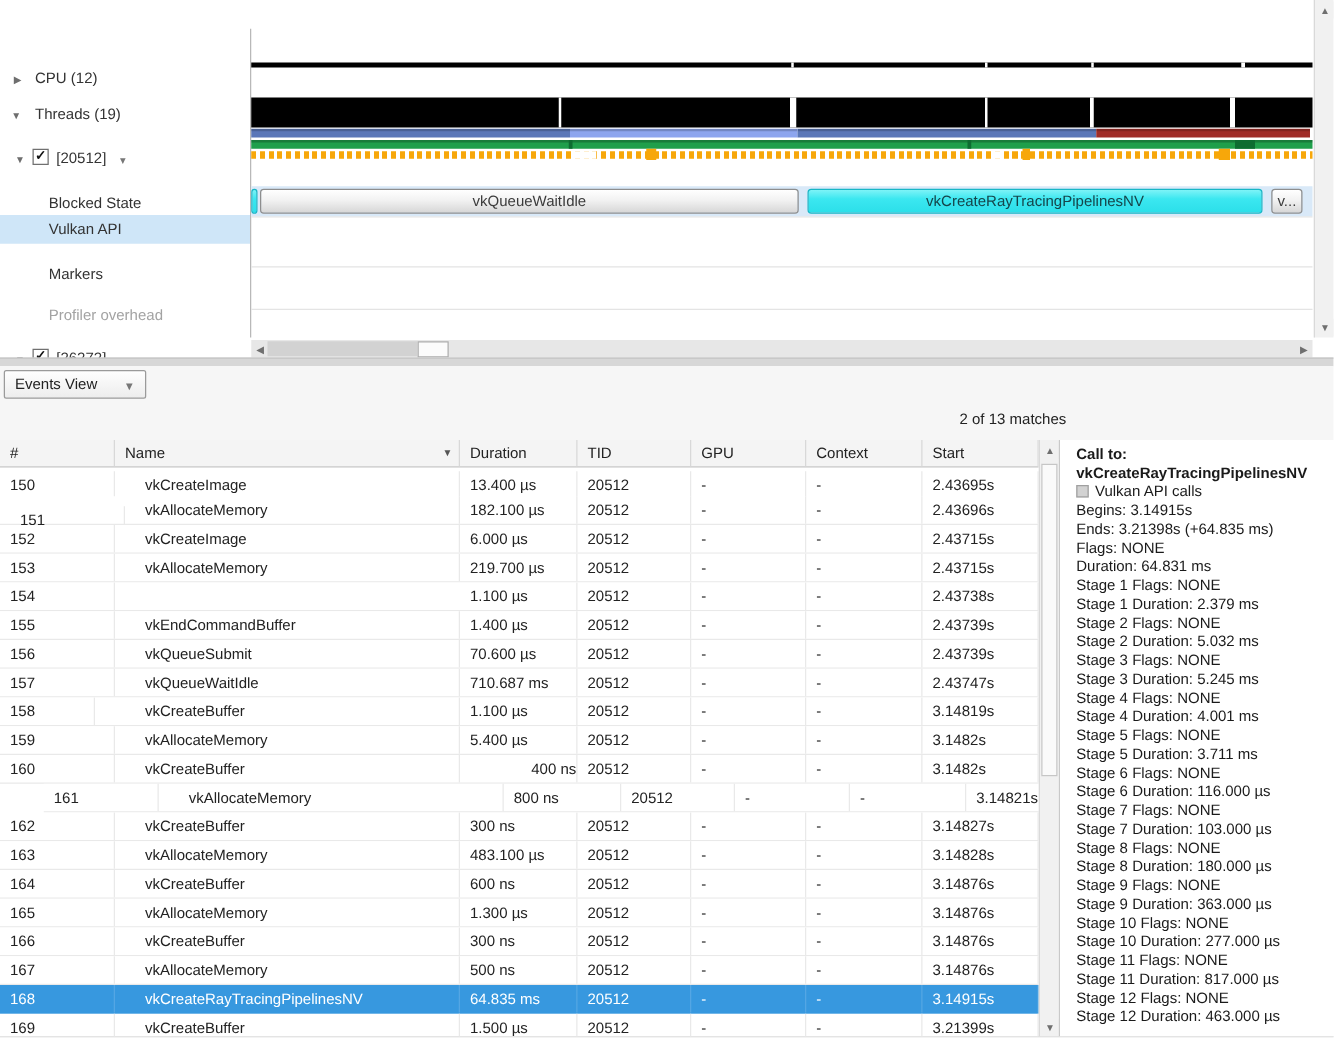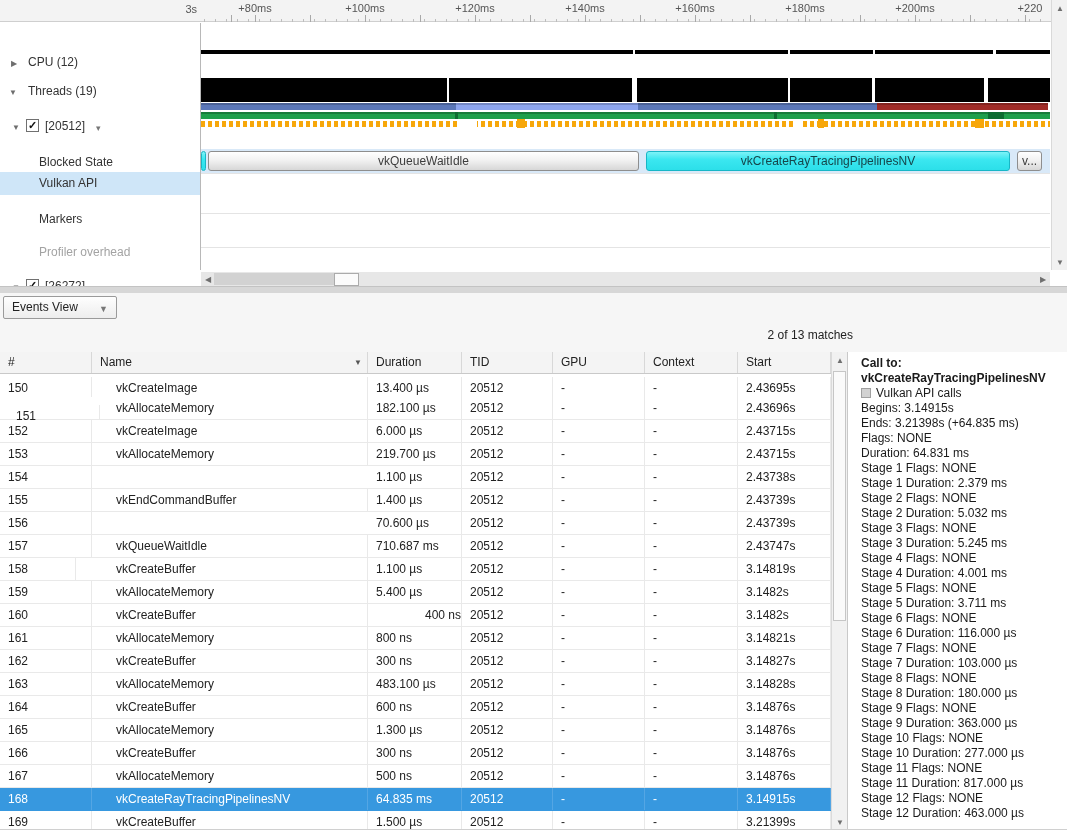--- a/index.html
+++ b/index.html
@@ -81,34 +81,20 @@
   #details { left:847px; top:352px; width:220px; height:478px; background:#fff; border-left:1px solid #c9c9c9; padding:4px 0 0 13px; }
   #details .line { line-height:15px; white-space:nowrap; color:#1a1a1a; }
   #details .bold { font-weight:bold; }
   #legend-swatch { display:inline-block; width:10px; height:10px; background:#d2d2d2; border:1px solid #a0a0a0; margin-right:5px; vertical-align:-1px; }
 </style>
 </head>
 <body>
 
 <div id="app">
 
-  <div id="ruler" class="abs">
-    <div id="ruler-origin">3s</div>
-    <div id="ruler-labels">
-        <div class="ruler-label" style="left: 255px;">+80ms</div>
-        <div class="ruler-label" style="left: 365px;">+100ms</div>
-        <div class="ruler-label" style="left: 475px;">+120ms</div>
-        <div class="ruler-label" style="left: 585px;">+140ms</div>
-        <div class="ruler-label" style="left: 695px;">+160ms</div>
-        <div class="ruler-label" style="left: 805px;">+180ms</div>
-        <div class="ruler-label" style="left: 915px;">+200ms</div>
-        <div class="ruler-label" style="left: 1030px;">+220</div>
-      </div>
-    <div id="ruler-ticks"></div>
-  </div>
 
   <div id="tl-vscroll" class="abs sb-track">
     <div class="sb-arrow" style="left:1px; top:1px; width:14px; height:14px;">▲</div>
     <div class="sb-arrow" style="left:1px; top:255px; width:14px; height:14px;">▼</div>
   </div>
 
   <div id="sidebar" class="abs">
       <div class="sb-item" style="top: 31px;">
         <div class="expander" style="left: 11px;">▶</div>
         <div style="position: absolute; left: 28px; top: 0px;">CPU (12)</div>
@@ -262,20 +248,21 @@
         <div class="td" style="left: 0px; width: 92px;">155</div>
         <div class="td name" style="left: 92px; width: 276px;">vkEndCommandBuffer</div>
         <div class="td" style="left: 368px; width: 94px;">1.400 µs</div>
         <div class="td" style="left: 462px; width: 91px;">20512</div>
         <div class="td" style="left: 553px; width: 92px;">-</div>
         <div class="td" style="left: 645px; width: 93px;">-</div>
         <div class="td" style="left: 738px; width: 93px;">2.43739s</div>
       </div>
       <div class="tr" style="top: 138px;">
         <div class="td" style="left: 0px; width: 92px;">156</div>
+        <div class="td name" style="left: 92px; width: 276px;">vkQueueSubmit</div>
         <div class="td" style="left: 368px; width: 94px;">70.600 µs</div>
         <div class="td" style="left: 462px; width: 91px;">20512</div>
         <div class="td" style="left: 553px; width: 92px;">-</div>
         <div class="td" style="left: 645px; width: 93px;">-</div>
         <div class="td" style="left: 738px; width: 93px;">2.43739s</div>
       </div>
       <div class="tr" style="top: 161px;">
         <div class="td" style="left: 0px; width: 92px;">157</div>
         <div class="td name" style="left: 92px; width: 276px;">vkQueueWaitIdle</div>
         <div class="td" style="left: 368px; width: 94px;">710.687 ms</div>
@@ -304,21 +291,21 @@
       </div>
       <div class="tr" style="top: 230px;">
         <div class="td" style="left: 0px; width: 92px;">160</div>
         <div class="td name" style="left: 92px; width: 276px;">vkCreateBuffer</div>
         <div class="td" style="left: 368px; width: 94px; text-align: right;">400 ns</div>
         <div class="td" style="left: 462px; width: 91px;">20512</div>
         <div class="td" style="left: 553px; width: 92px;">-</div>
         <div class="td" style="left: 645px; width: 93px;">-</div>
         <div class="td" style="left: 738px; width: 93px;">3.1482s</div>
       </div>
-      <div class="tr" style="top: 253px;">
+      <div class="tr" style="top: 253px; margin-left: 35px;">
         <div class="td" style="left: 0px; width: 92px;">161</div>
         <div class="td name" style="left: 92px; width: 276px;">vkAllocateMemory</div>
         <div class="td" style="left: 368px; width: 94px;">800 ns</div>
         <div class="td" style="left: 462px; width: 91px;">20512</div>
         <div class="td" style="left: 553px; width: 92px;">-</div>
         <div class="td" style="left: 645px; width: 93px;">-</div>
         <div class="td" style="left: 738px; width: 93px;">3.14821s</div>
       </div>
       <div class="tr" style="top: 276px;">
         <div class="td" style="left: 0px; width: 92px;">162</div>

